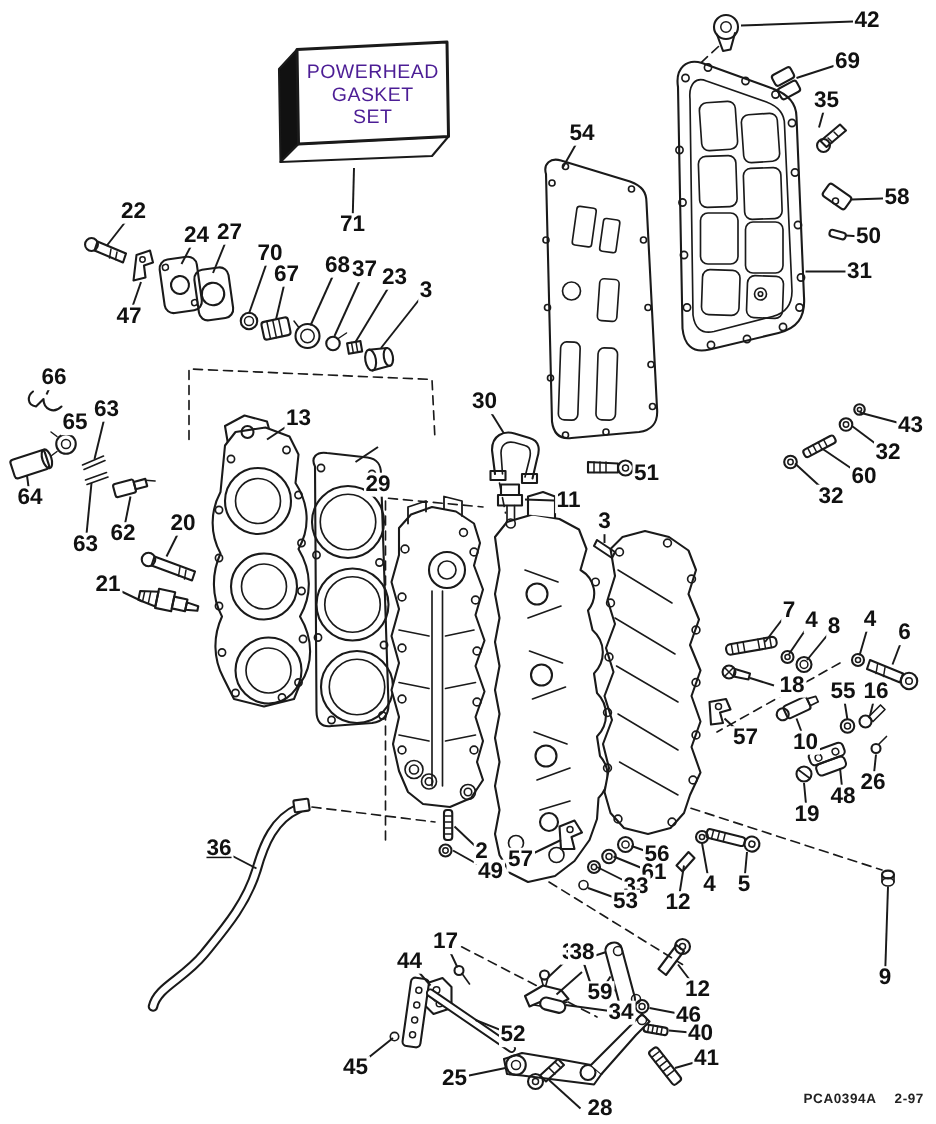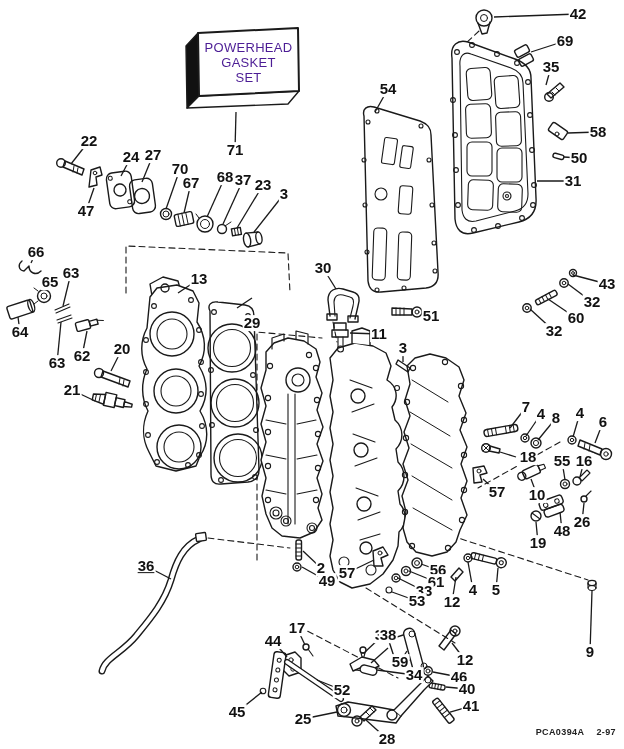--- a/index.html
+++ b/index.html
@@ -679,21 +679,21 @@
       <div class="callout" style="left: 383px; top: 635px;">39</div>
       <div class="callout" style="left: 388px; top: 635px;">38</div>
       <div class="callout" style="left: 400px; top: 662px; text-align: center;">59</div>
       <div class="callout" style="left: 465px; top: 660px;">12</div>
       <div class="callout" style="left: 414px; top: 675px;">34</div>
       <div class="callout" style="left: 459px; top: 677px;">46</div>
       <div class="callout" style="left: 467px; top: 689px;">40</div>
       <div class="callout" style="left: 471px; top: 706px;">41</div>
       <div class="callout" style="left: 342px; top: 690px;">52</div>
       <div class="callout" style="left: 303px; top: 719px;">25</div>
-      <div class="callout" style="left: 387px; top: 739px; text-align: right;">28</div>
+      <div class="callout" style="left: 400px; top: 739px; text-align: right;">28</div>
     </div>
 
 <div id="box-text">
   <div>POWERHEAD</div>
   <div>GASKET</div>
   <div>SET</div>
 </div>
 
 <div id="footer-code">
   <span>PCA0394A</span><span class="date">2-97</span>

